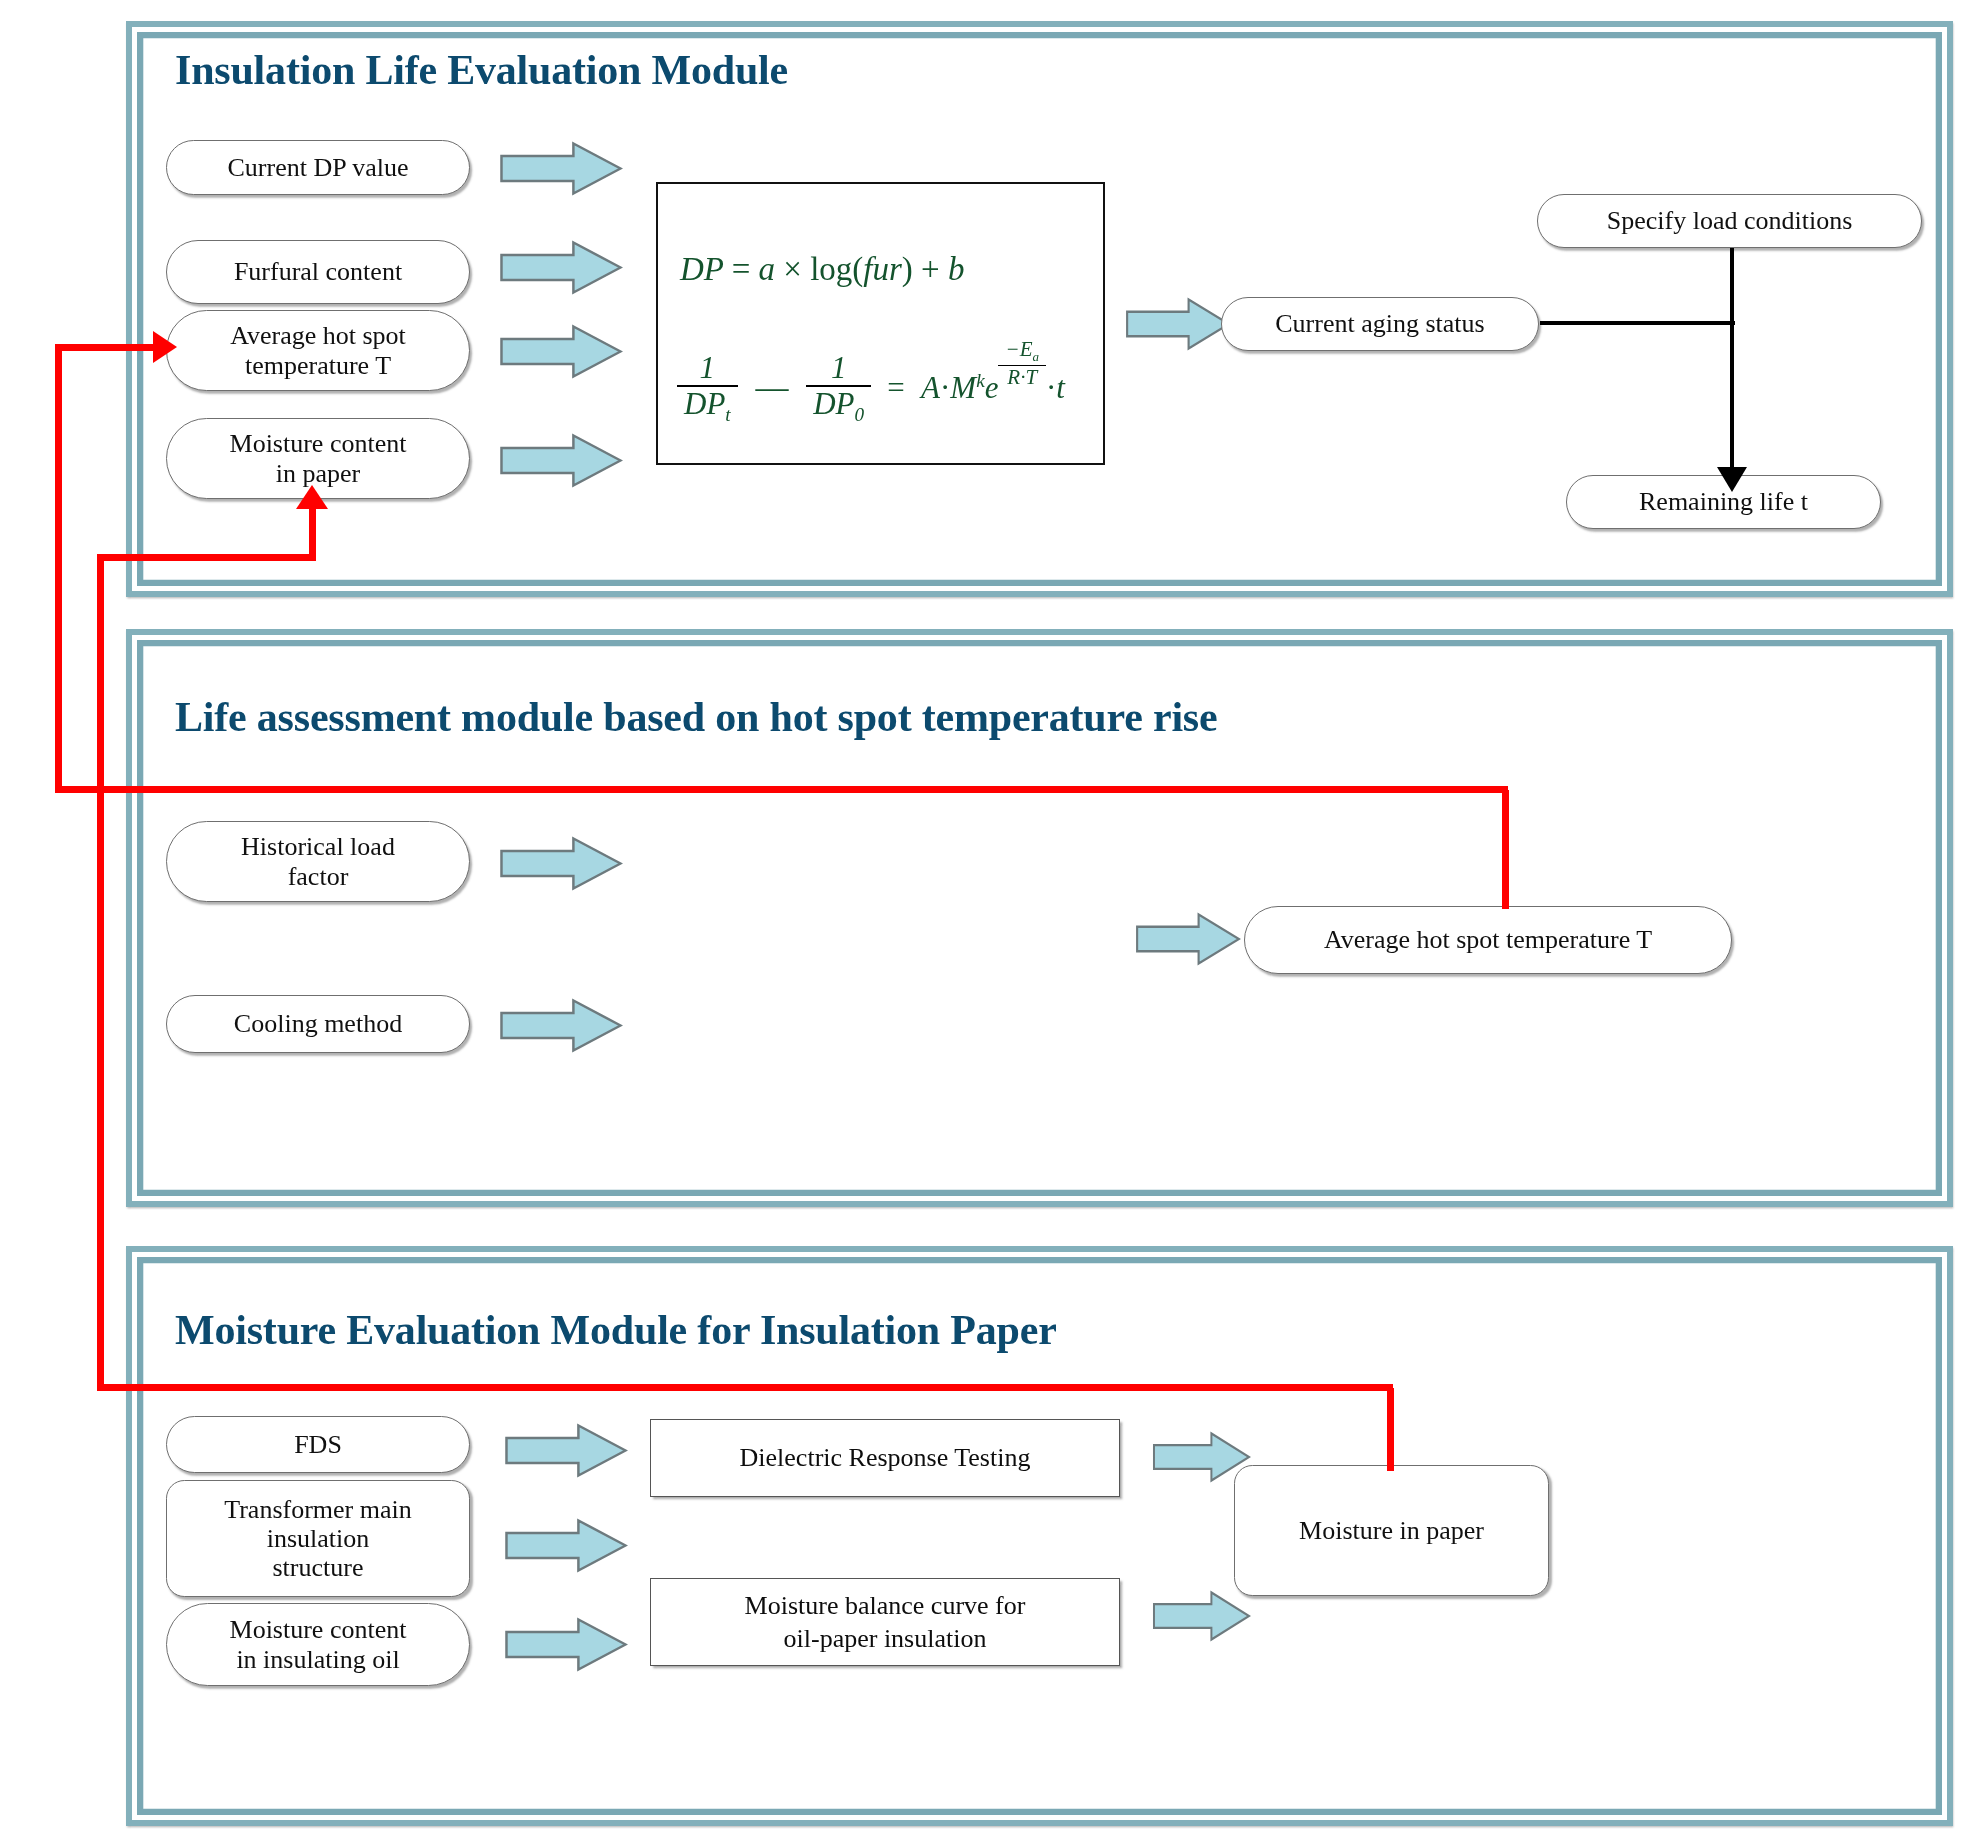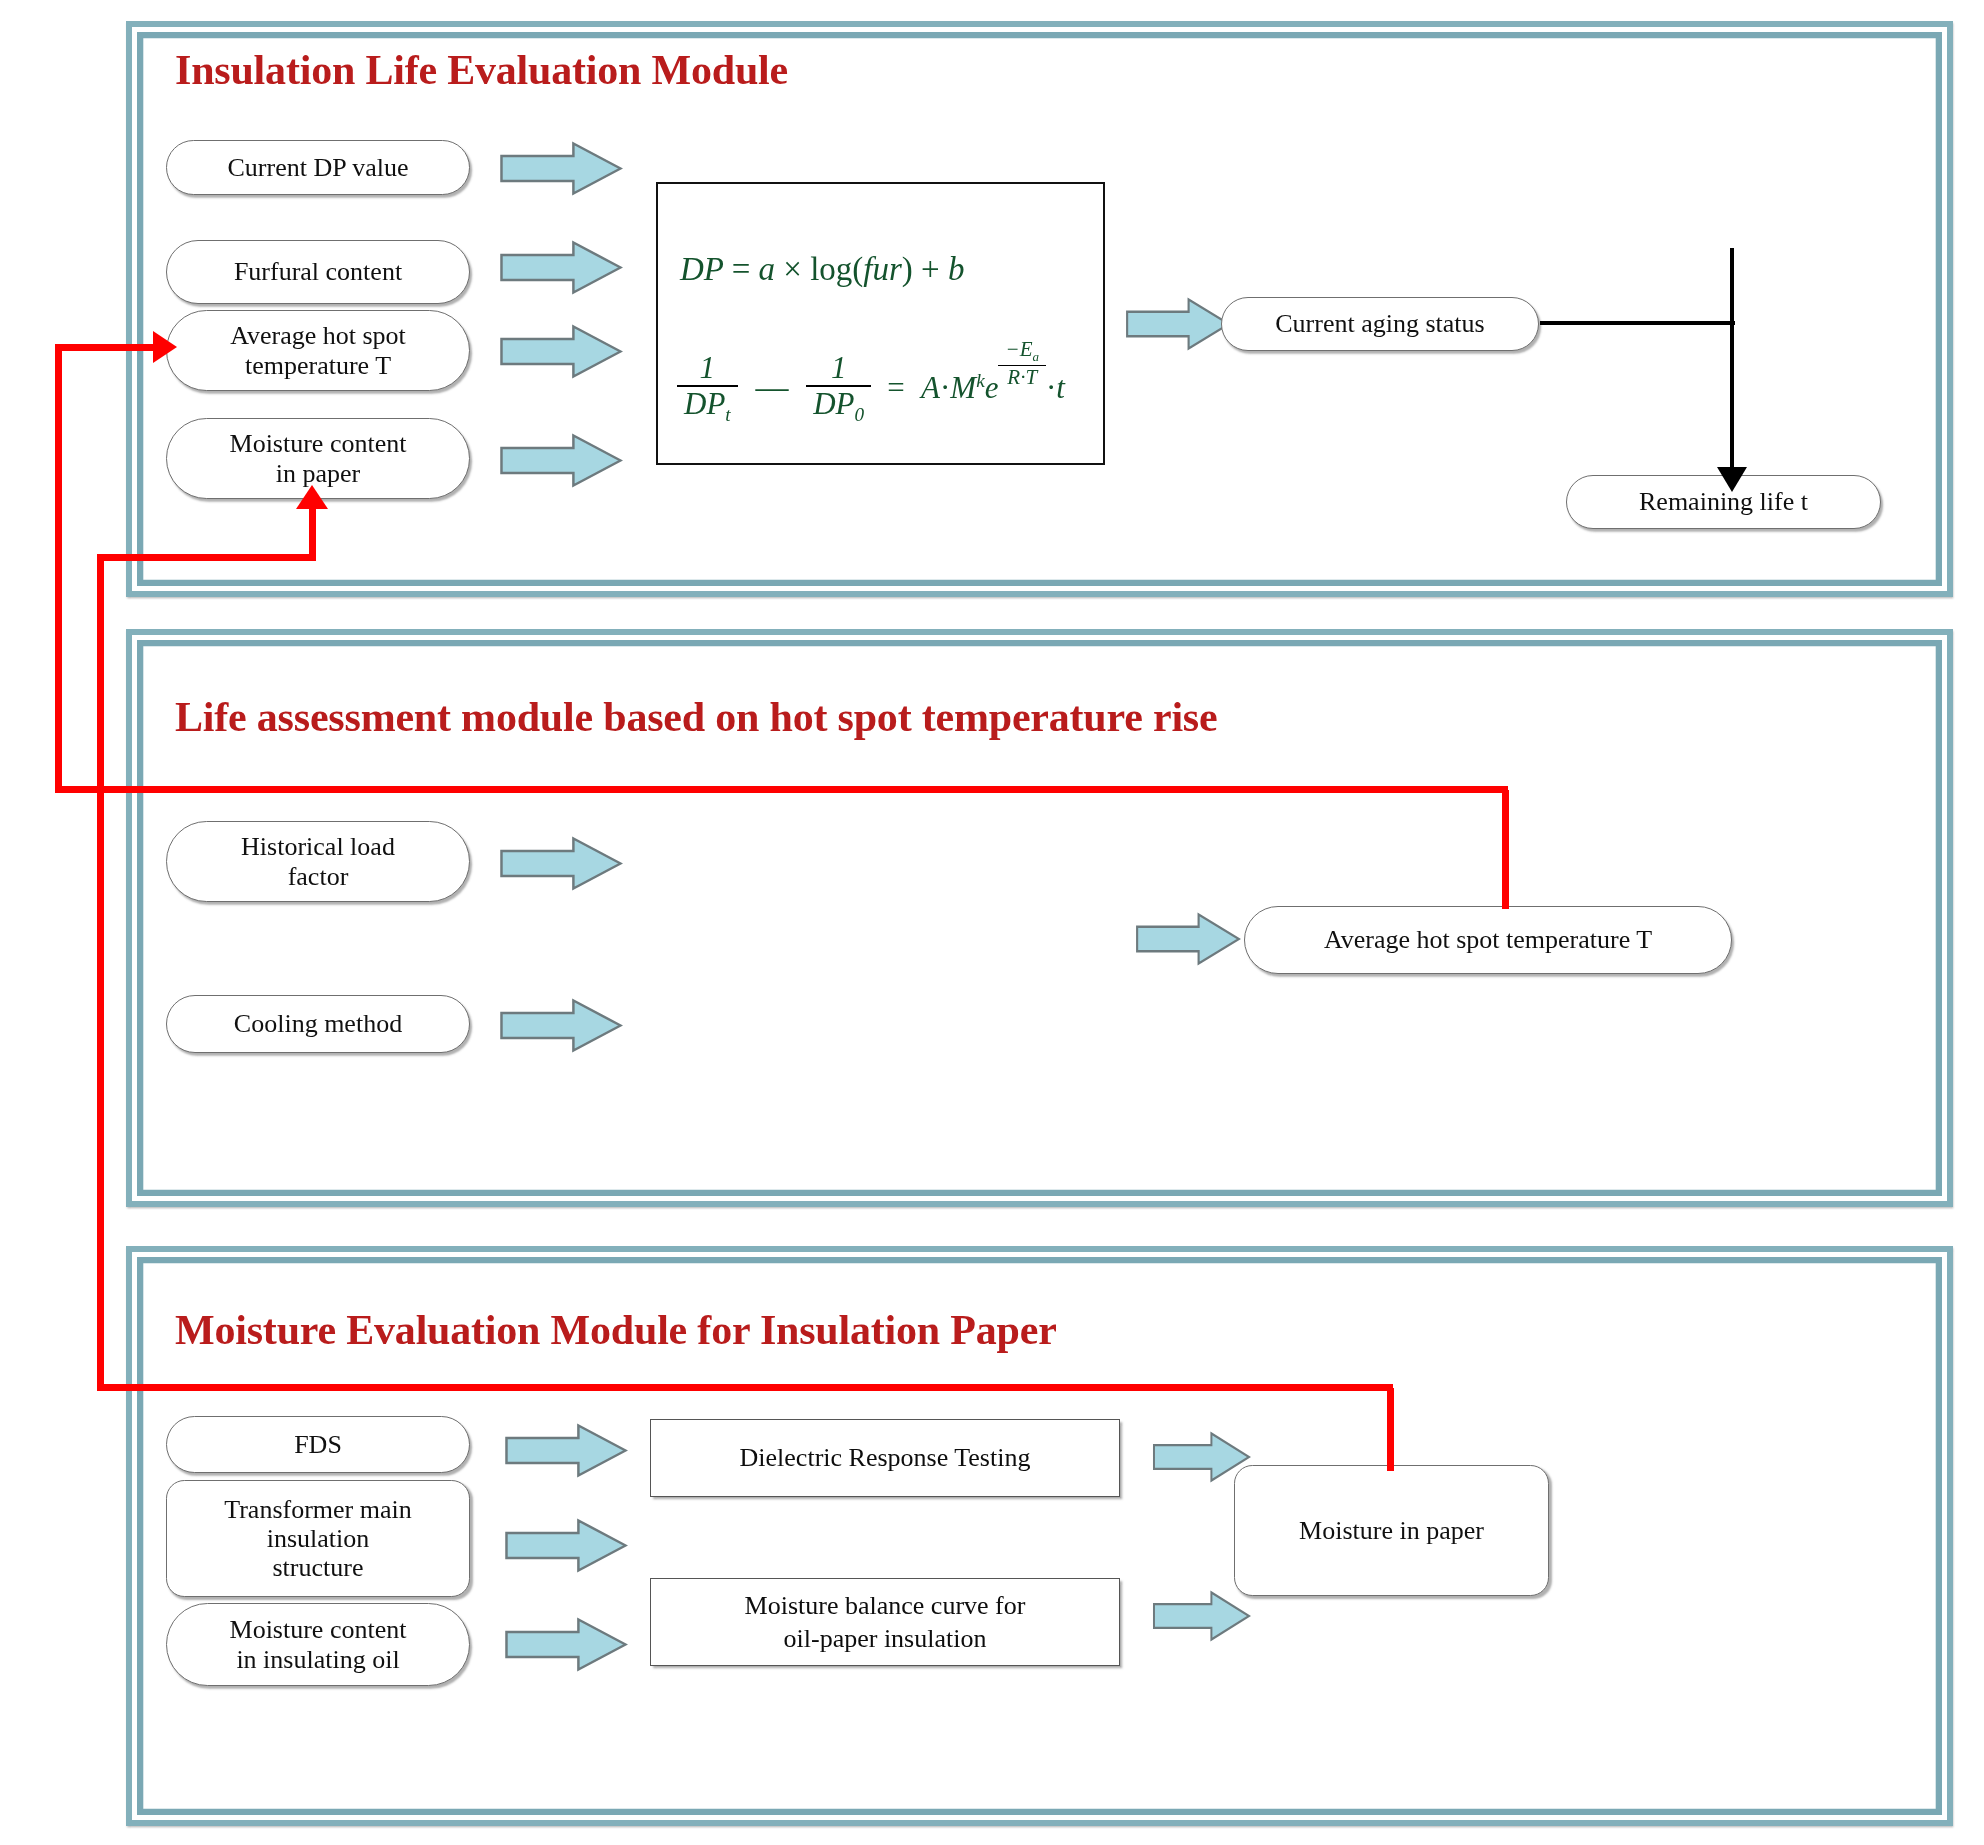--- a/index.html
+++ b/index.html
@@ -11,21 +11,21 @@
     position:absolute;
     background:#ffffff;
     border:6.4px solid #83b0bb;
     box-shadow: inset 0 0 0 5px #ffffff,
                 inset 0 0 0 11.3px #7aa8b4,
                 1.4px 2.1px 2.1px rgba(0,0,0,.30);
     box-sizing:border-box;
   }
   .module-title{
     position:absolute;
-    color:#b91c1c;
+    color:#0c4a6e;
     font-weight:bold;
     font-size:42px;
     line-height:1;
     letter-spacing:-0.2px;
     white-space:nowrap;
     font-family:"Liberation Serif", serif;
   }
 
   
   .node{
@@ -163,20 +163,21 @@
   </div>
 
   <div class="barrow" style="left:1125px;top:297px;width:106px;height:54px;">
     <svg viewBox="0 0 100 44" preserveAspectRatio="none">
       <path d="M2,12 L60,12 L60,2 L98,22 L60,42 L60,32 L2,32 Z" fill="#a7d7e2" stroke="#6d7a7e" stroke-width="2"></path>
     </svg>
   </div>
 
   <div class="node pill" style="left:1221px;top:297px;width:318px;height:54px;">Current aging status</div>
 
+  <div class="node pill" style="left:1537px;top:194px;width:385px;height:54px;">Specify load conditions</div>
 
   <div class="node pill" style="left:1566px;top:475px;width:315px;height:54px;">Remaining life t</div>
 
   <div class="ln" style="left:1540px;top:321px;width:195px;height:4.2px;"></div>
   <div class="ln" style="left:1730px;top:248px;width:4.2px;height:226px;"></div>
   <div class="tip" style="left:1717px;top:467px;border-left:15.6px solid transparent;border-right:15.6px solid transparent;border-top:25.4px solid #000;"></div>
 
   <div class="module" style="left:126px;top:629px;width:1827px;height:578px;"></div>
 
   <div class="module-title" style="left:175px;top:696px;">Life assessment module based on hot spot temperature rise</div>

